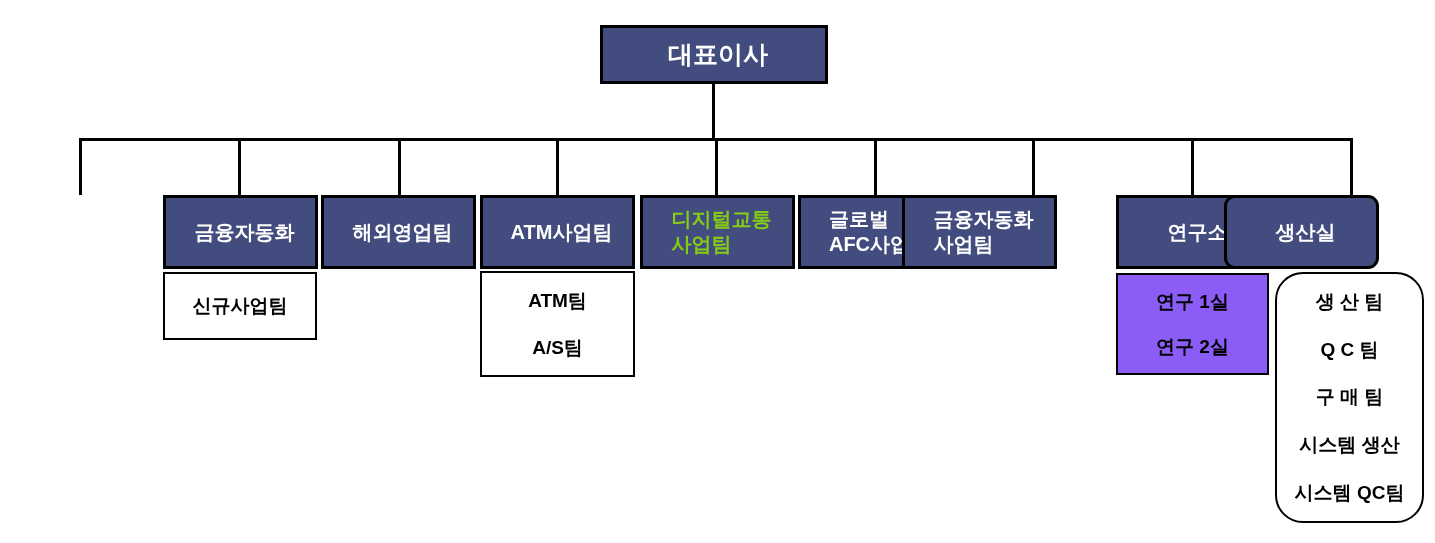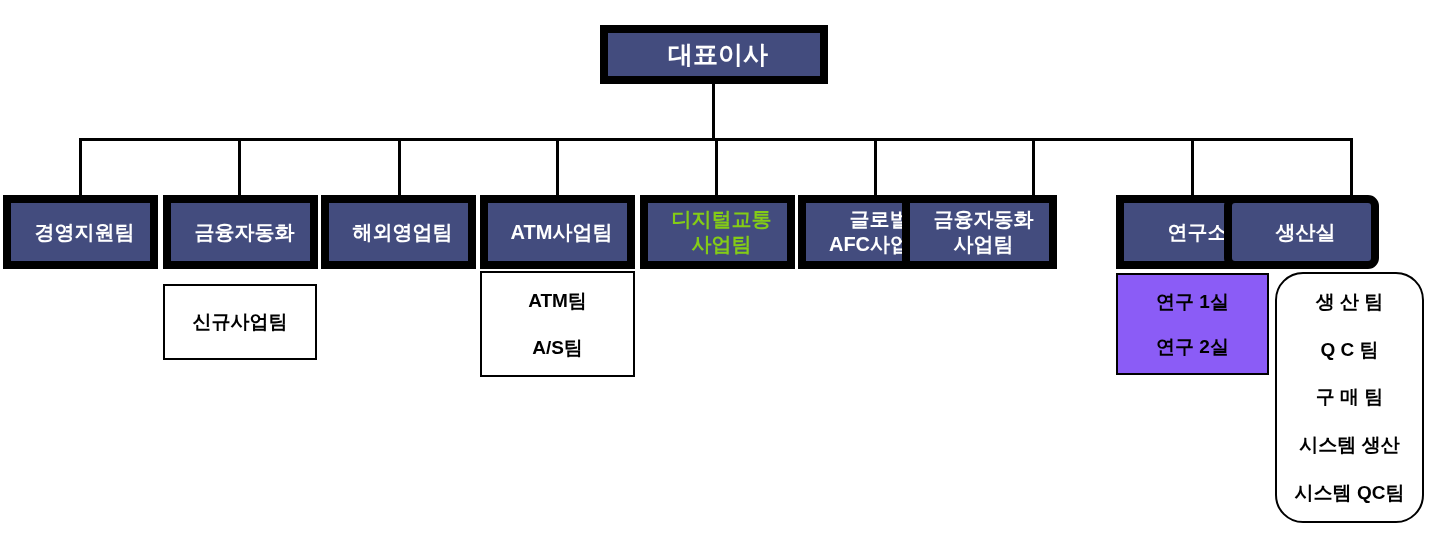--- a/index.html
+++ b/index.html
@@ -12,36 +12,36 @@
   .hline{height:3px;}
   .vline{width:3px;}
   #stem       {left:712px;top:84px;height:56px;}
   #rail       {left:79px;top:138px;width:1274px;}
   .drop       {top:140px;height:55px;}
   #drop-1{left:79px;}  #drop-2{left:238px;} #drop-3{left:398px;}
   #drop-4{left:556px;} #drop-5{left:715px;} #drop-6{left:874px;}
   #drop-7{left:1032px;}#drop-8{left:1191px;}#drop-9{left:1350px;}
   
   .node{
-    position:absolute;background:#434c7e;border:8px solid #eab308;color:#ffffff;
-    display:flex;align-items:center;justify-content:center;text-align:center;
+    position:absolute;background:#434c7e;border:3px solid #eab308;color:#ffffff;
+    display:flex;align-items:center;justify-content:center;text-align:left;
     box-sizing:border-box;white-space:pre-line;line-height:1.25;padding-left:8px;
   }
   #root-node{left:600px;top:25px;width:228px;height:59px;font-size:25px;}
   .dept{top:195px;width:155px;height:74px;font-size:20px;}
   #dept-1{left:3px;}   #dept-2{left:163px;} #dept-3{left:321px;}
   #dept-4{left:480px;} #dept-5{left:640px;} #dept-6{left:798px;}
   #dept-7{left:902px;} #dept-8{left:1116px;}#dept-9{left:1224px;border-radius:11px;}
   
   .subbox{
     position:absolute;background:#ffffff;border:2px solid #000000;color:#000000;
     display:flex;flex-direction:column;align-items:center;justify-content:space-around;
     box-sizing:border-box;font-size:19px;text-align:center;padding:4px 2px;
   }
-  #sub-newbiz {left:163px;top:284px;width:154px;height:76px;}
+  #sub-newbiz {left:163px;top:272px;width:154px;height:68px;}
   #sub-atm    {left:480px;top:271px;width:155px;height:106px;}
   #sub-lab    {left:1116px;top:273px;width:153px;height:102px;}
   #sub-prod   {left:1275px;top:272px;width:149px;height:251px;border-radius:28px;}
   .subbox span{display:block;}
 </style>
 </head>
 <body>
 
 <div id="stage">
 
@@ -54,23 +54,20 @@
   <div class="line vline drop" id="drop-5" style="background: rgb(0, 0, 0);"></div>
   <div class="line vline drop" id="drop-6" style="background: rgb(0, 0, 0);"></div>
   <div class="line vline drop" id="drop-7" style="background: rgb(0, 0, 0);"></div>
   <div class="line vline drop" id="drop-8" style="background: rgb(0, 0, 0);"></div>
   <div class="line vline drop" id="drop-9" style="background: rgb(0, 0, 0);"></div>
 
   <div class="node" id="root-node" style="background: rgb(67, 76, 126); border-color: rgb(0, 0, 0); color: rgb(255, 255, 255);">
     <span>대표이사</span>
   </div>
 
-  <div class="node dept" id="dept-1" style="background: rgb(67, 76, 126); border-color: rgb(0, 0, 0); color: rgb(255, 255, 255);">
-    <span>경영지원팀</span>
-  </div>
   <div class="node dept" id="dept-2" style="background: rgb(67, 76, 126); border-color: rgb(0, 0, 0); color: rgb(255, 255, 255);">
     <span>금융자동화</span>
   </div>
   <div class="node dept" id="dept-3" style="background: rgb(67, 76, 126); border-color: rgb(0, 0, 0); color: rgb(255, 255, 255);">
     <span>해외영업팀</span>
   </div>
   <div class="node dept" id="dept-4" style="background: rgb(67, 76, 126); border-color: rgb(0, 0, 0); color: rgb(255, 255, 255);">
     <span>ATM사업팀</span>
   </div>
   <div class="node dept" id="dept-5" style="background: rgb(67, 76, 126); border-color: rgb(0, 0, 0); color: #84cc16;">

